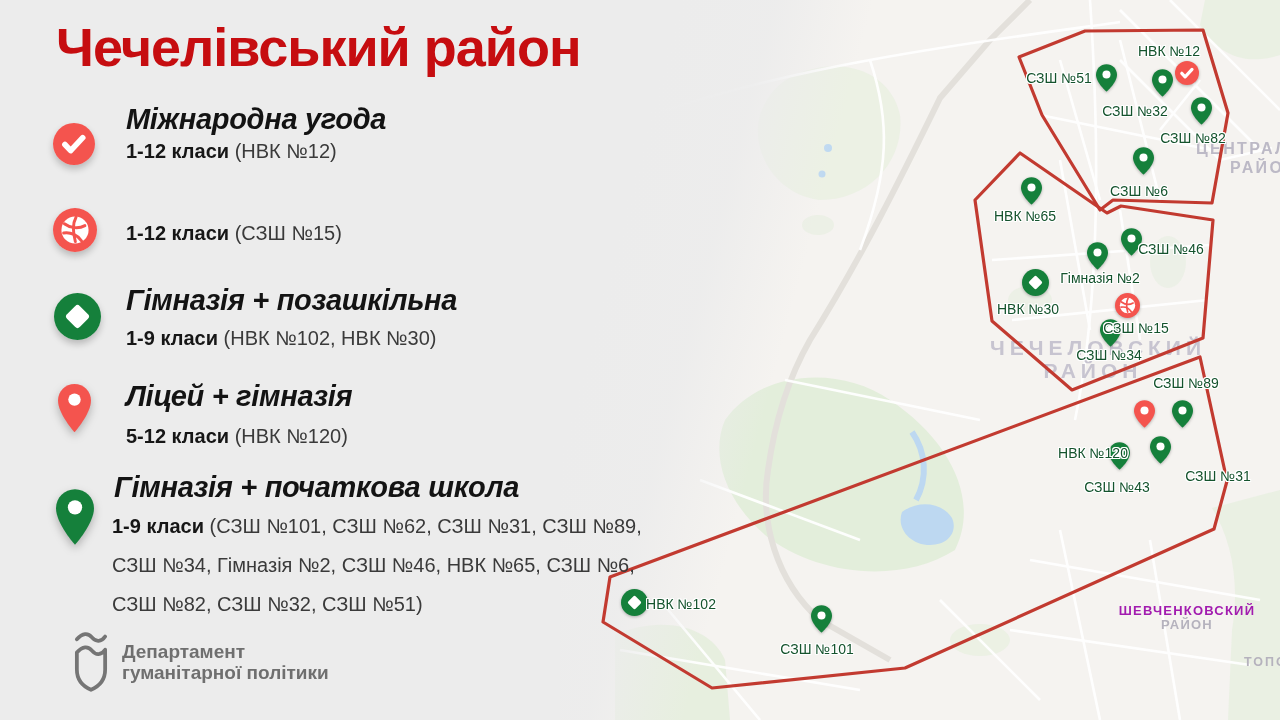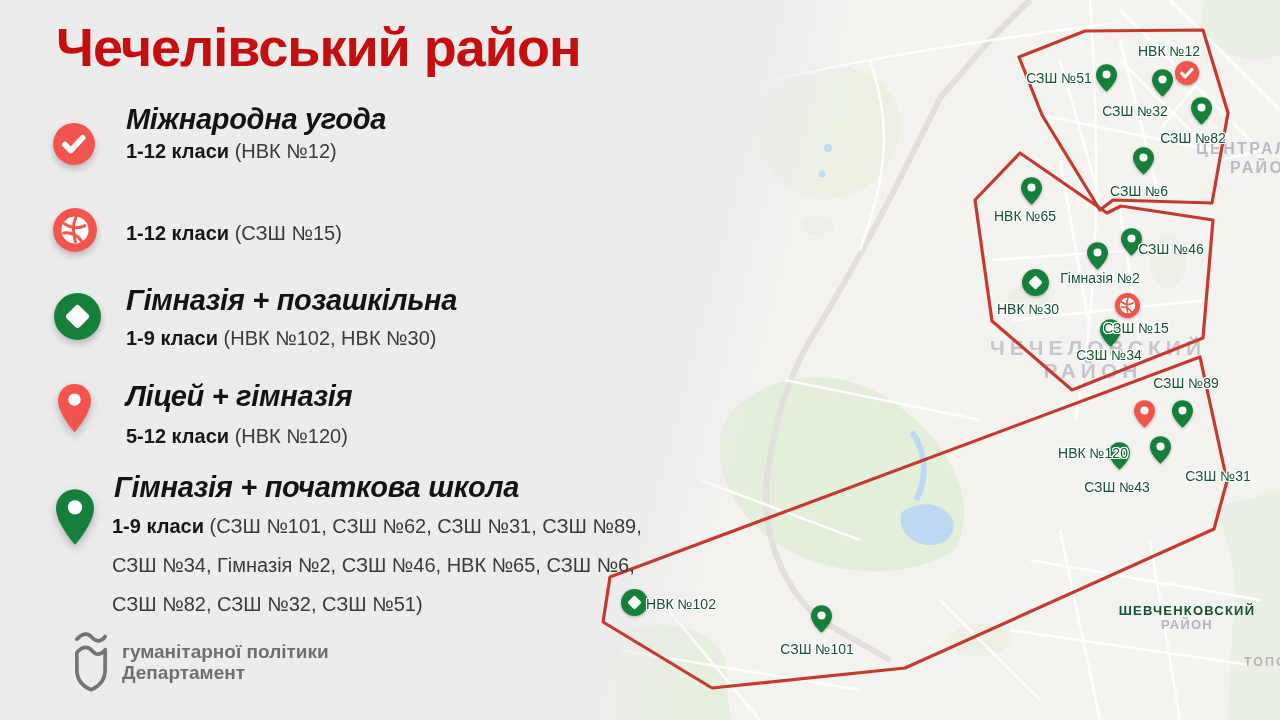--- a/index.html
+++ b/index.html
@@ -8,21 +8,21 @@
 
   
   .map{position:absolute;left:560px;top:0;width:720px;height:720px;overflow:hidden;}
   .map svg.base{position:absolute;left:0;top:0;z-index:1;}
   .map svg.fade{position:absolute;left:0;top:0;z-index:2;pointer-events:none;}
   .dlabel{position:absolute;z-index:3;font-weight:bold;color:#bcb9c6;white-space:nowrap;}
   .dl-central1{left:636px;top:140px;font-size:16px;letter-spacing:2.4px;}
   .dl-central2{left:670px;top:159px;font-size:16px;letter-spacing:2.4px;}
   .dl-chech1{left:538px;top:336px;font-size:21px;letter-spacing:5px;transform:translateX(-50%);color:#c7c4d0;}
   .dl-chech2{left:533px;top:359px;font-size:21px;letter-spacing:5px;transform:translateX(-50%);color:#c7c4d0;}
-  .dl-shev1{left:627px;top:603px;font-size:13px;letter-spacing:1.2px;transform:translateX(-50%);color:#14532d;}
+  .dl-shev1{left:627px;top:603px;font-size:13px;letter-spacing:1.2px;transform:translateX(-50%);color:#a21caf;}
   .dl-shev2{left:627px;top:617px;font-size:13px;letter-spacing:1.2px;transform:translateX(-50%);color:#b5b2bd;}
   .dl-topoli{left:684px;top:655px;font-size:12.5px;letter-spacing:2px;color:#b5b2bd;}
   .map svg.regions{position:absolute;left:0;top:0;z-index:4;}
   .regions polygon{fill:none;stroke:#c23a30;stroke-width:3.2;stroke-linejoin:round;stroke-linecap:round;}
   .marker{position:absolute;z-index:5;filter:drop-shadow(0 1.5px 1.5px rgba(50,50,50,.35));line-height:0;}
   .mlabel{position:absolute;z-index:6;transform:translate(-50%,-50%);font-size:14px;color:#14532d;white-space:nowrap;
           text-shadow:-1px 0 0 #fff,1px 0 0 #fff,0 -1px 0 #fff,0 1px 0 #fff,-1px -1px 0 #fff,1px 1px 0 #fff,1px -1px 0 #fff,-1px 1px 0 #fff;}
 
   
   .panel{position:absolute;left:0;top:0;width:720px;height:720px;z-index:10;}
@@ -271,17 +271,17 @@
     <div class="lg-title" style="top:471px;left:114px;">Гімназія + початкова школа</div>
     <div class="lg-sub wrap" style="top:507px;"><span class="b">1-9 класи</span> <span class="n">(СЗШ №101, СЗШ №62, СЗШ №31, СЗШ №89, СЗШ №34, Гімназія №2, СЗШ №46, НВК №65, СЗШ №6, СЗШ №82, СЗШ №32, СЗШ №51)</span></div>
 
     <div class="logo">
       <svg viewBox="0 0 40 70" width="38" height="66" fill="none" stroke="#757575" stroke-width="4" stroke-linecap="round" stroke-linejoin="round">
         <path d="M5 12 C11 5 17 5 21 10 C25 15 31 15 35 9"></path>
         <path d="M5 26 C11 19 17 19 21 24 C25 29 31 29 35 23 L35 44 C35 56 27 62.5 20 65.5 C13 62.5 5 56 5 44 Z"></path>
       </svg>
     </div>
     <div class="footer-text">
+      <div>Департамент</div>
       <div>гуманітарної політики</div>
-      <div>Департамент</div>
     </div>
   </div>
 </div>
 
 </body></html>

